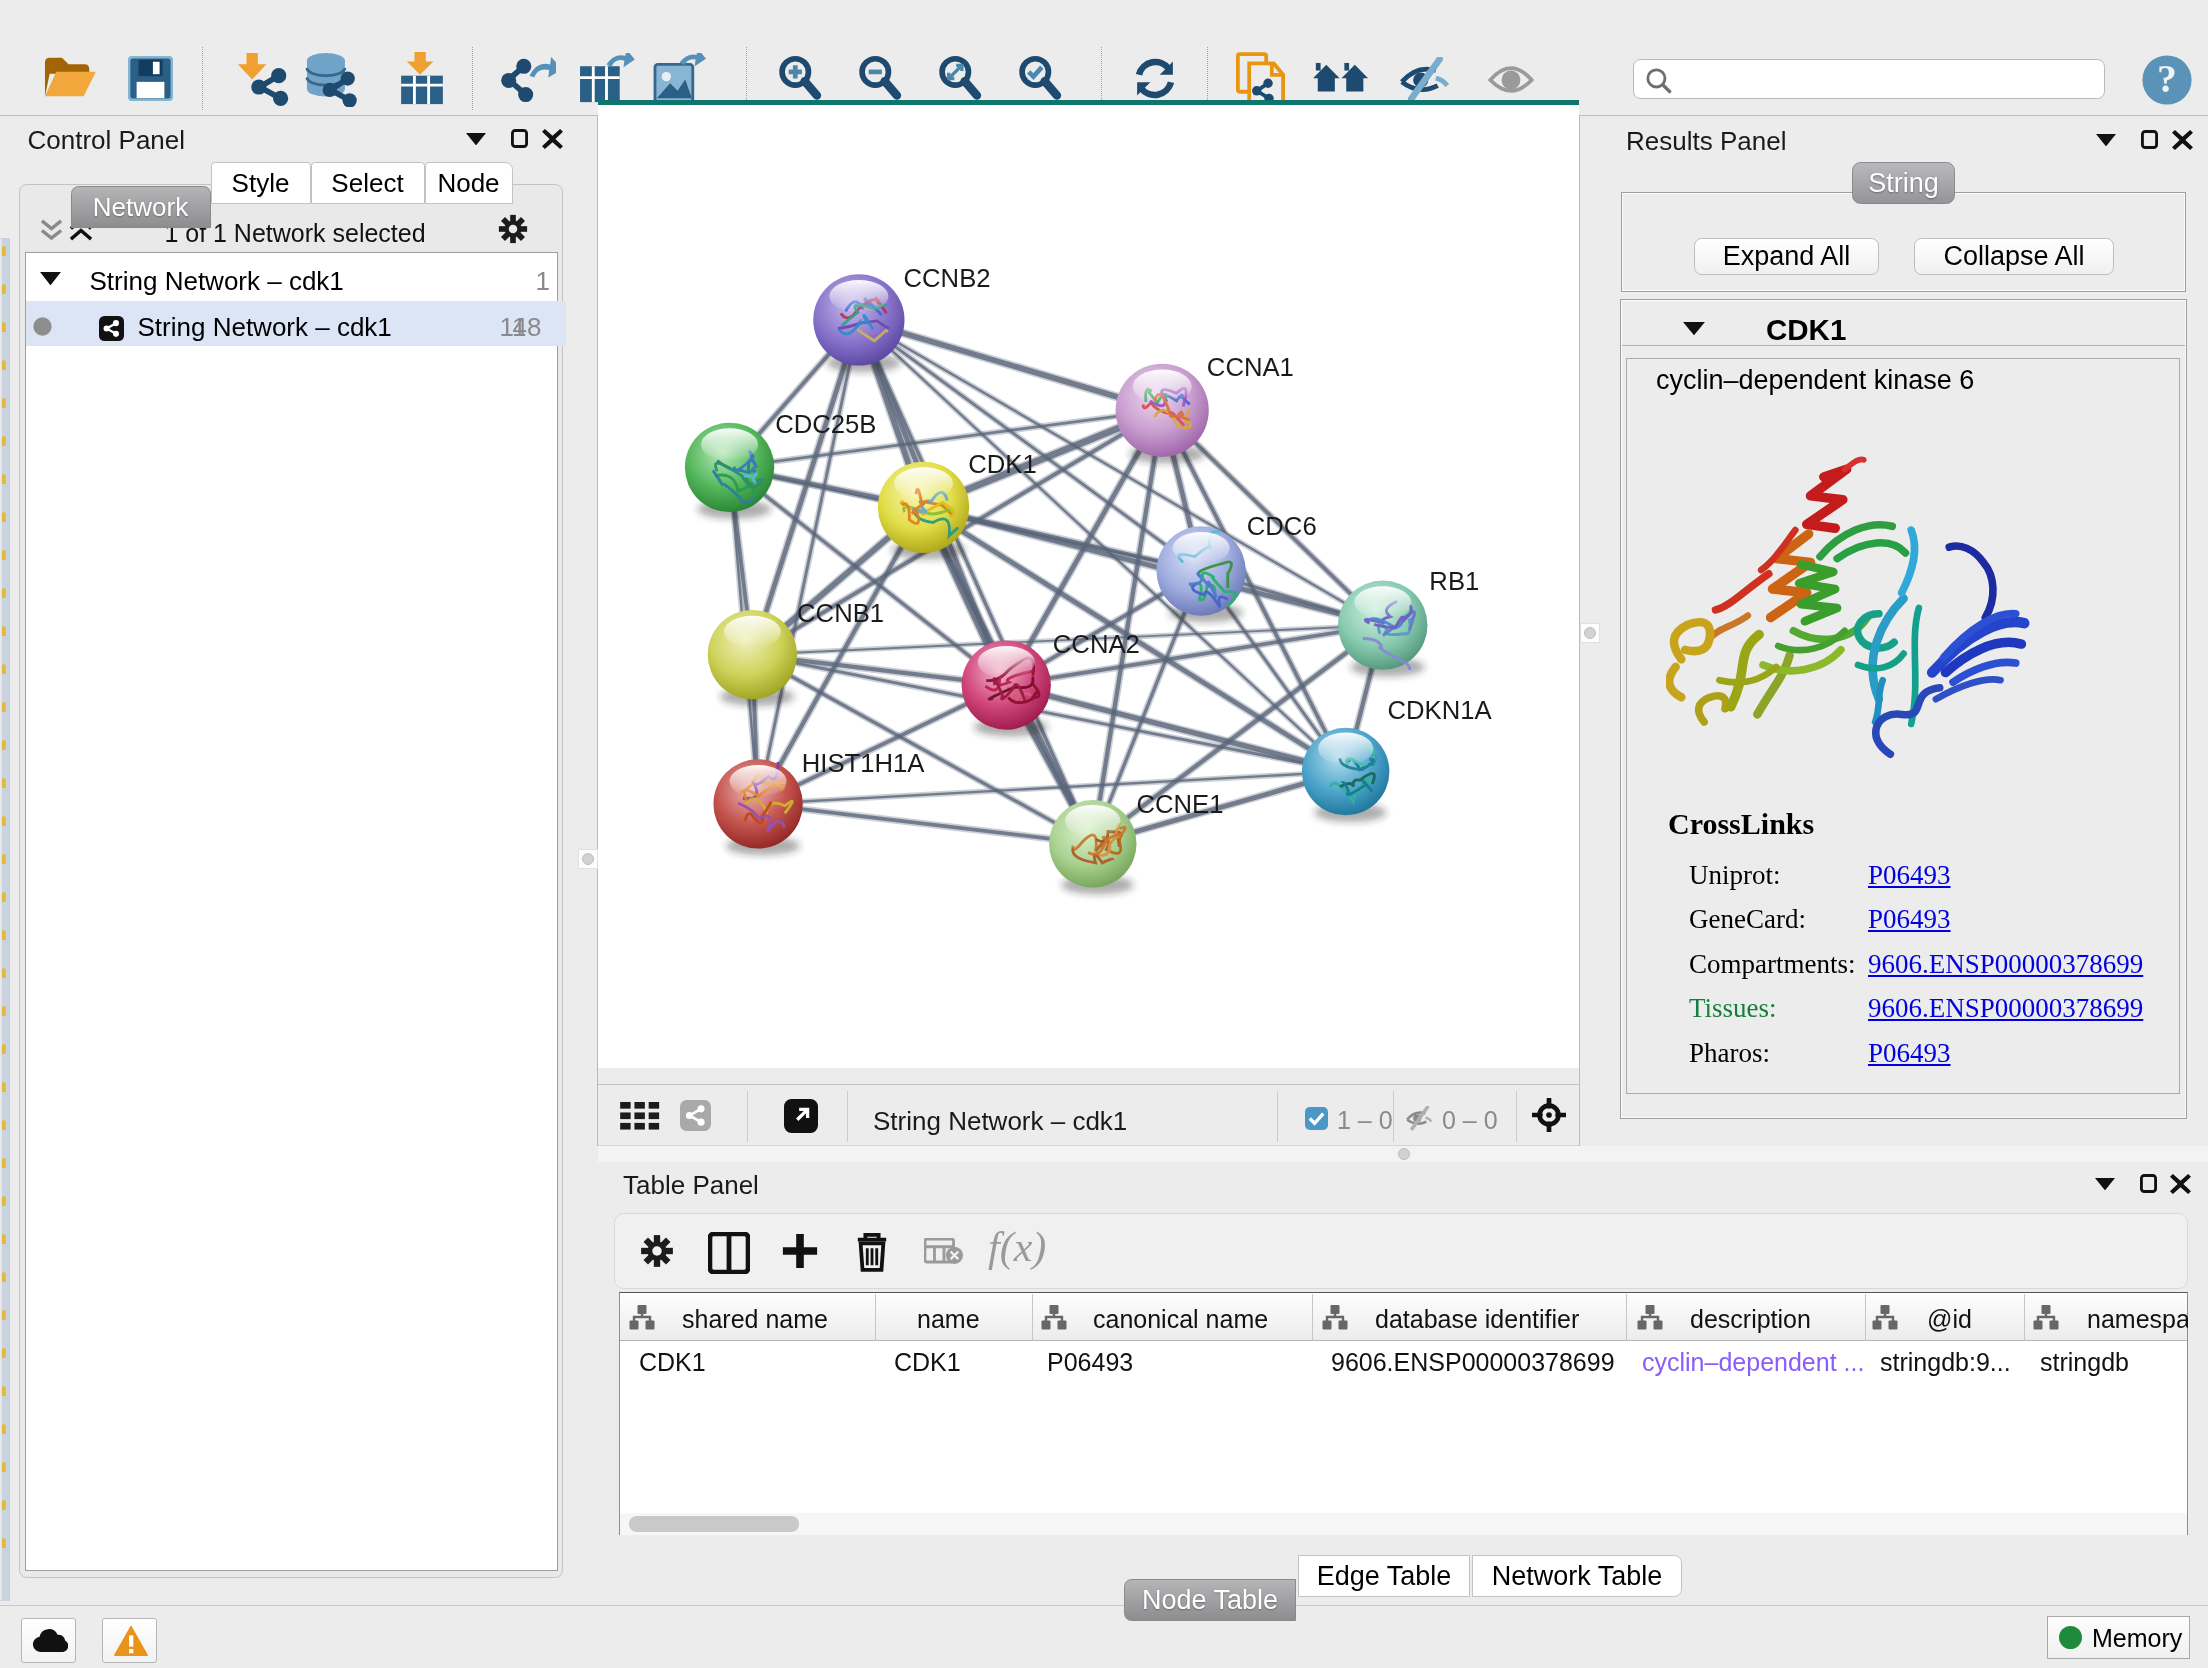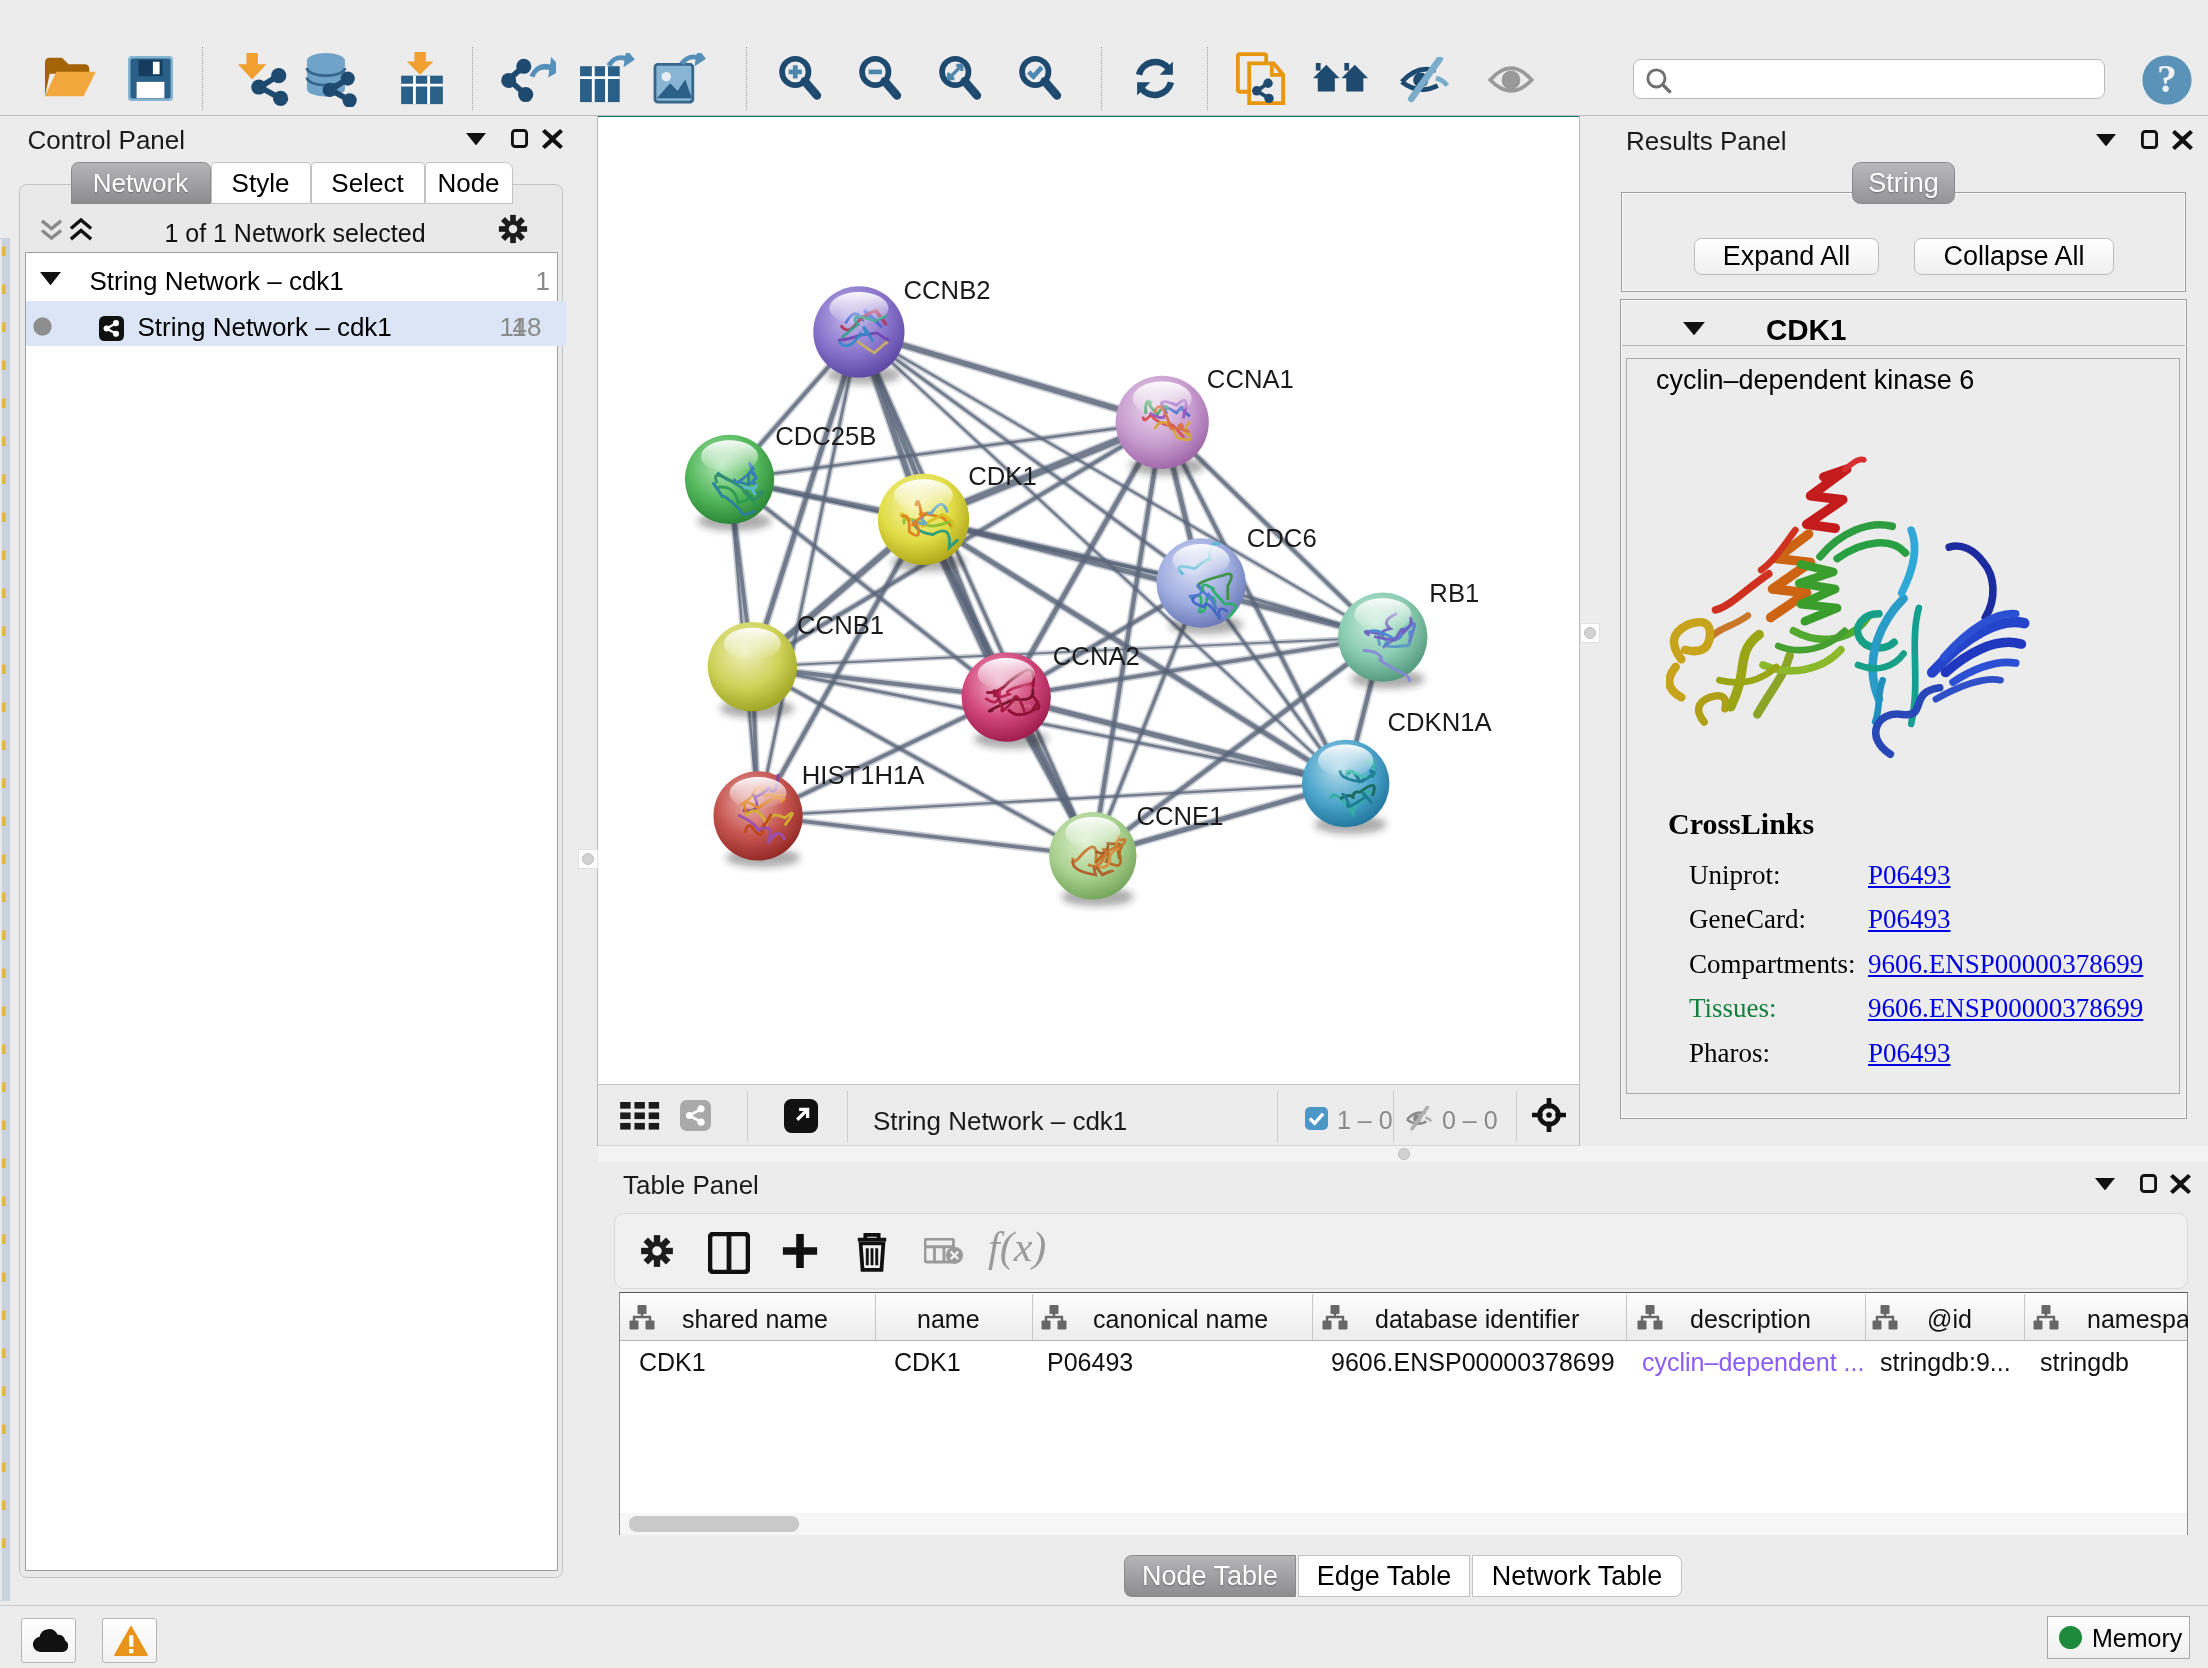--- a/index.html
+++ b/index.html
@@ -8,30 +8,30 @@
 #titlebar { left:0; top:0; width:2208px; height:40px; background:linear-gradient(#f7f7f7,#dadada); border-bottom:1px solid #b4b4b4; border-radius:9.5px 9.5px 0 0;margin-top:40px; }
 .tl { position:absolute; top:9.5px; width:24px; height:24px; border-radius:50%; background:#8f8f94; border:1px solid #77777c; }
 #title { position:absolute; top:6.7px; left:0; width:2208px; text-align:center; font-size:26px; color:#404040; }
 #toolbar { left:0; top:40px; width:2208px; height:76px; background:#ececec; border-bottom:1px solid #bdbdbd; }
 .tsep { position:absolute; top:6.7px; width:0; height:63px; border-left:1.9px dotted #9f9f9f; }
 #searchbox { left:1633px; top:19px; width:472px; height:40px; background:#fff; border:1px solid #b9b9b9; border-radius:7.6px; }
 
 #leftsliver { left:0; top:238px; width:9.5px; height:1363px; background:#c9d3e0; }
 #cp { left:9.5px; top:116px; width:589px; height:1488px; background:#ececec; }
 #cp-border { left:597px; top:116px; width:1px; height:1030px; background:#b9b9b9; }
-#canvas { left:598px; top:116px; width:981px; height:968px; background:#fff; border-top:1px solid #0f766e;}
+#canvas { left:598px; top:100px; width:981px; height:968px; background:#fff; border-top:5px solid #0f766e;}
 #cstatus { left:598px; top:1084px; width:981px; height:62px; background:#ececec; border-top:1px solid #c2c2c2; border-bottom:1px solid #d5d5d5;}
 #rp { left:1579px; top:116px; width:630px; height:1030px; background:#ececec; border-left:1px solid #bcbcbc; }
 #divstrip { left:598px; top:1146px; width:1610px; height:16px; background:#f3f3f3; }
 #tp { left:598px; top:1162px; width:1610px; height:442px; background:#ececec; }
 #sbar { left:0; top:1605px; width:2208px; height:64px; background:#ececec; border-top:1px solid #c9c9c9;padding-left:23px; }
 .paneltitle { font-size:26px; color:#1a1a1a; }
 
 .tab { position:absolute; z-index:3; height:42px; border:1px solid #c2c2c2; background:#fff; color:#000; font-size:26px; text-align:center; line-height:40px; }
-.tabsel { background:linear-gradient(#b5b5b7,#8d8d8f); color:#fff; border-color:#8a8a8a; text-shadow:0 1px 1.9px rgba(0,0,0,.3); }
+.tabsel { background:linear-gradient(#b5b5b7,#8d8d8f); color:#fff; border-color:#8a8a8a; text-shadow:0 1px 1.9px rgba(0,0,0,.3);margin-top:24px; }
 .gray { color:#8a8a8a; }
 .tree { width:26px; height:26px; }
 </style>
 </head>
 <body>
 <svg width="0" height="0" style="position:absolute">
     <defs>
 <symbol id="treeico" viewBox="0 0 26 26">
  <path d="M13 8 v5 M5 18 v-5 h16 v5" stroke="#676767" stroke-width="2.4" fill="none"></path>
  <g fill="#676767">

